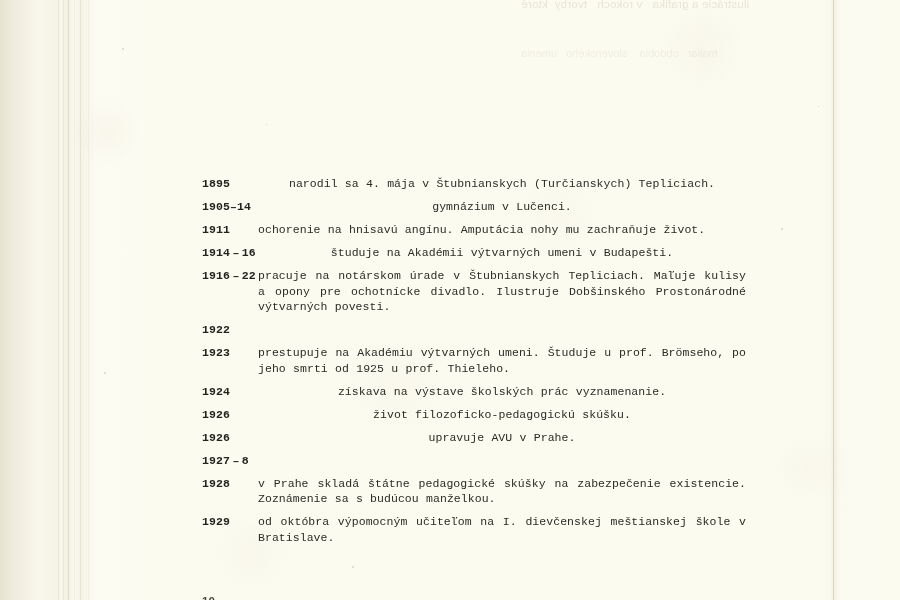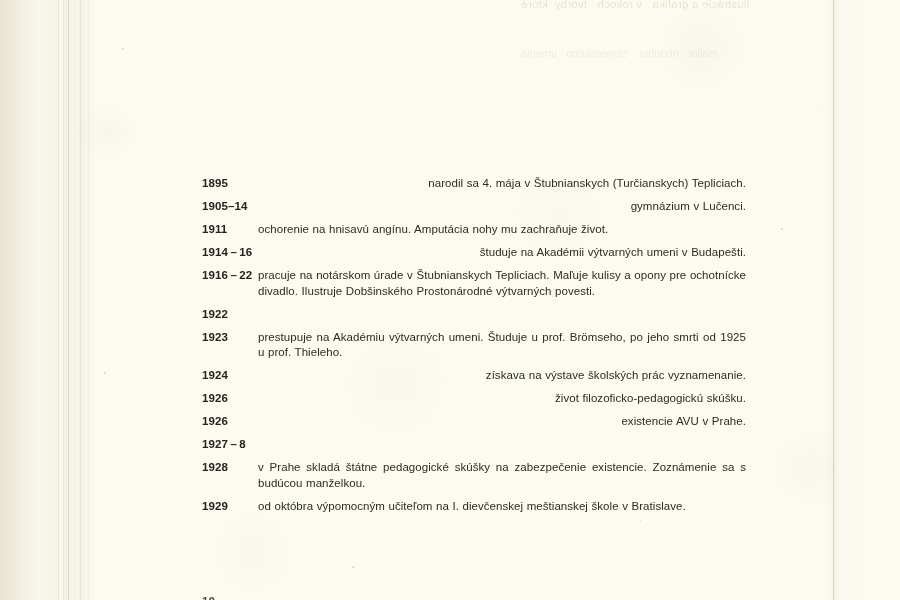--- a/index.html
+++ b/index.html
@@ -109,20 +109,21 @@
     white-space: pre-wrap;
     user-select: none;
   }
 
   
   .chronology {
     position: absolute;
     left: 202px;
     top: 176px;
     width: 544px;
+    font-family: Liberation Mono, monospace;
   }
   .entry {
     display: flex;
     align-items: flex-start;
     margin-bottom: 7.5px;
   }
   .entry-year {
     flex: 0 0 56px;
     width: 56px;
     font-weight: bold;
@@ -137,21 +138,21 @@
     font-size: 11.5px;
     line-height: 15.5px;
     color: #2c2b26;
     text-align: justify;
     text-justify: inter-word;
     letter-spacing: .05px;
     word-spacing: .3px;
     hyphens: manual;
   }
   .entry-text.nojust {
-    text-align: right;
+    text-align: center;
   }
 
   
   .folio {
     position: absolute;
     left: 202px;
     top: 594px;
     font-weight: bold;
     font-size: 11.5px;
     line-height: 15.5px;
@@ -228,21 +229,21 @@
     </div>
 
 
     <div class="entry">
       <div class="entry-year">1926</div>
       <div class="entry-text nojust">život filozoficko-pedagogickú skúšku.</div>
     </div>
 
     <div class="entry">
       <div class="entry-year">1926</div>
-      <div class="entry-text nojust">existencie AVU v Prahe.</div>
+      <div class="entry-text nojust">upravuje AVU v Prahe.</div>
     </div>
 
     <div class="entry">
       <div class="entry-year">1927 – 8</div>
     </div>
 
     <div class="entry">
       <div class="entry-year">1928</div>
       <div class="entry-text">v Prahe skladá štátne pedagogické skúšky na zabezpečenie existencie. Zozná­menie sa s budúcou manželkou.</div>
     </div>

